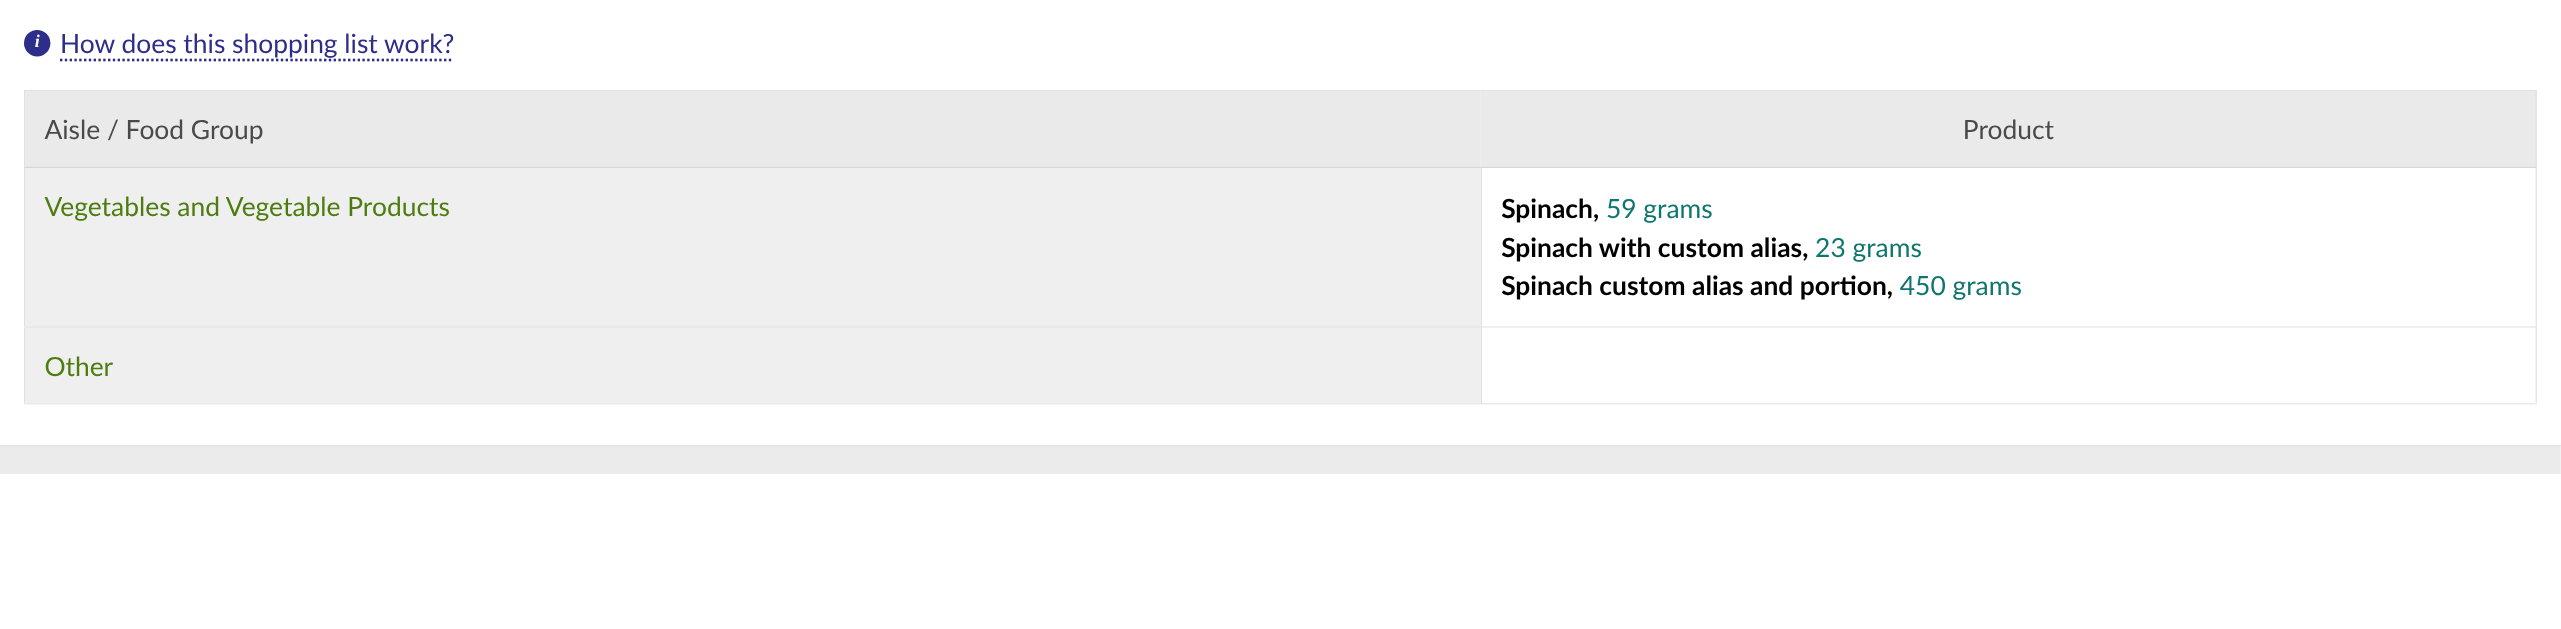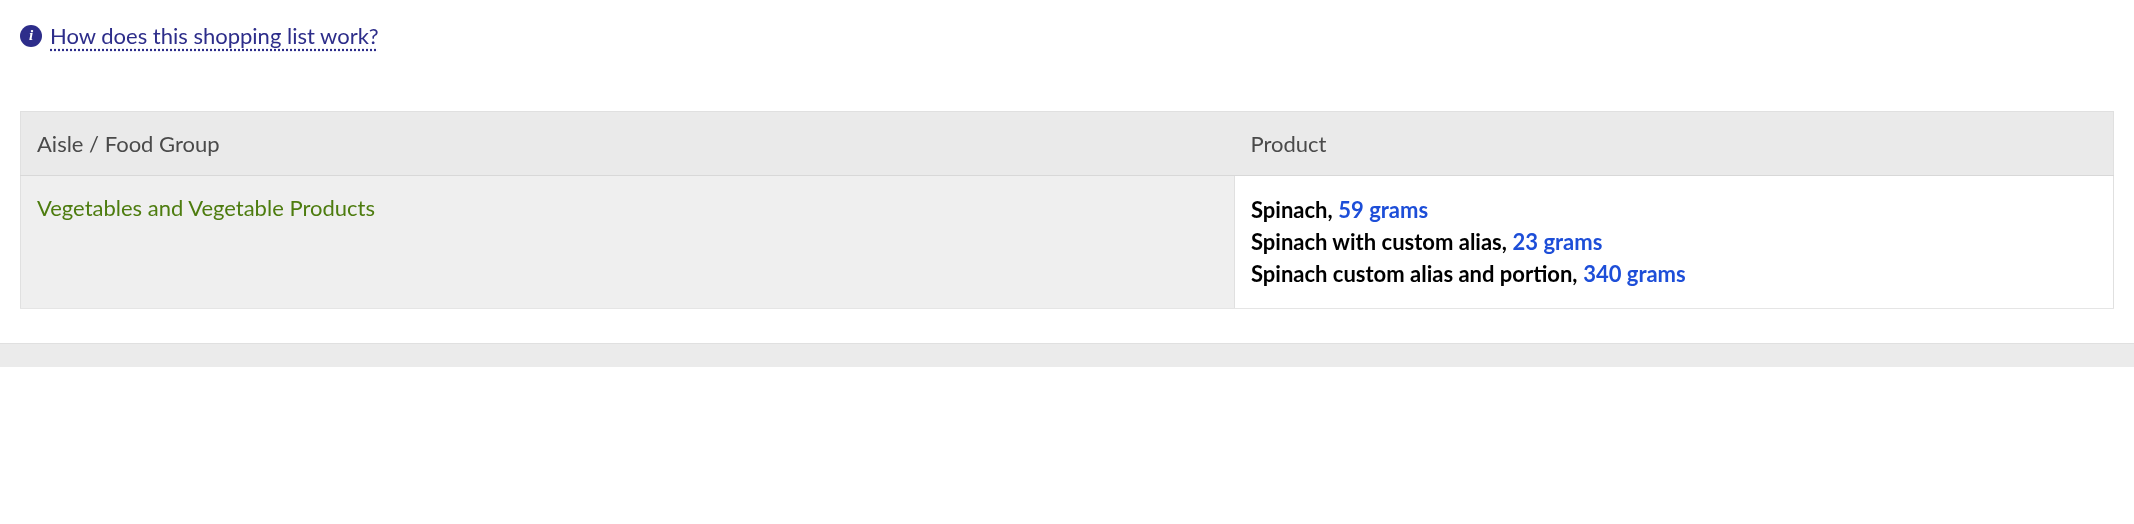--- a/index.html
+++ b/index.html
@@ -40,36 +40,35 @@
       font-weight: bold;
       font-style: italic;
       margin-right: 8px;
       font-family: Georgia, serif;
       line-height: 1;
     }
     table {
       width: 100%;
       border-collapse: collapse;
       border: 1px solid #e0e0e0;
-      margin-top: 36px;
     }
     thead th {
       background: #eaeaea;
       color: #4a4a4a;
       font-weight: 400;
       font-size: 22px;
       padding: 18px 16px;
       border-bottom: 1px solid #d8d8d8;
     }
     thead th.col-aisle {
       text-align: left;
       width: 58%;
     }
     thead th.col-product {
-      text-align: left;
+      text-align: center;
     }
     tbody td {
       padding: 18px 16px;
       vertical-align: top;
       border-bottom: 1px solid #e5e5e5;
       font-size: 22px;
     }
     tbody td.aisle-cell {
       background: #efefef;
       color: #4d7c0f;
@@ -80,22 +79,22 @@
       color: #2e2e2e;
     }
     .product-line {
       line-height: 1.45;
     }
     .product-name {
       font-weight: 700;
       color: #000000;
     }
     .product-amount {
-      font-weight: 700;
-      color: #1d4ed8;
+      font-weight: 400;
+      color: #0f766e;
     }
     .footer-strip {
       margin-top: 34px;
       height: 24px;
       background: #ebebeb;
       border-top: 1px solid #e0e0e0;
     }
   </style>
 </head>
 <body>
@@ -120,21 +119,25 @@
           <div class="product-line">
             <span class="product-name">Spinach,</span>
             <span class="product-amount">59 grams</span>
           </div>
           <div class="product-line">
             <span class="product-name">Spinach with custom alias,</span>
             <span class="product-amount">23 grams</span>
           </div>
           <div class="product-line">
             <span class="product-name">Spinach custom alias and portion,</span>
-            <span class="product-amount">340 grams</span>
+            <span class="product-amount">450 grams</span>
           </div>
         </td>
+      </tr>
+      <tr>
+        <td class="aisle-cell">Other</td>
+        <td class="product-cell"></td>
       </tr>
     </tbody>
   </table>
 </div>
 
 <div class="footer-strip"></div>
 
 </body></html>

